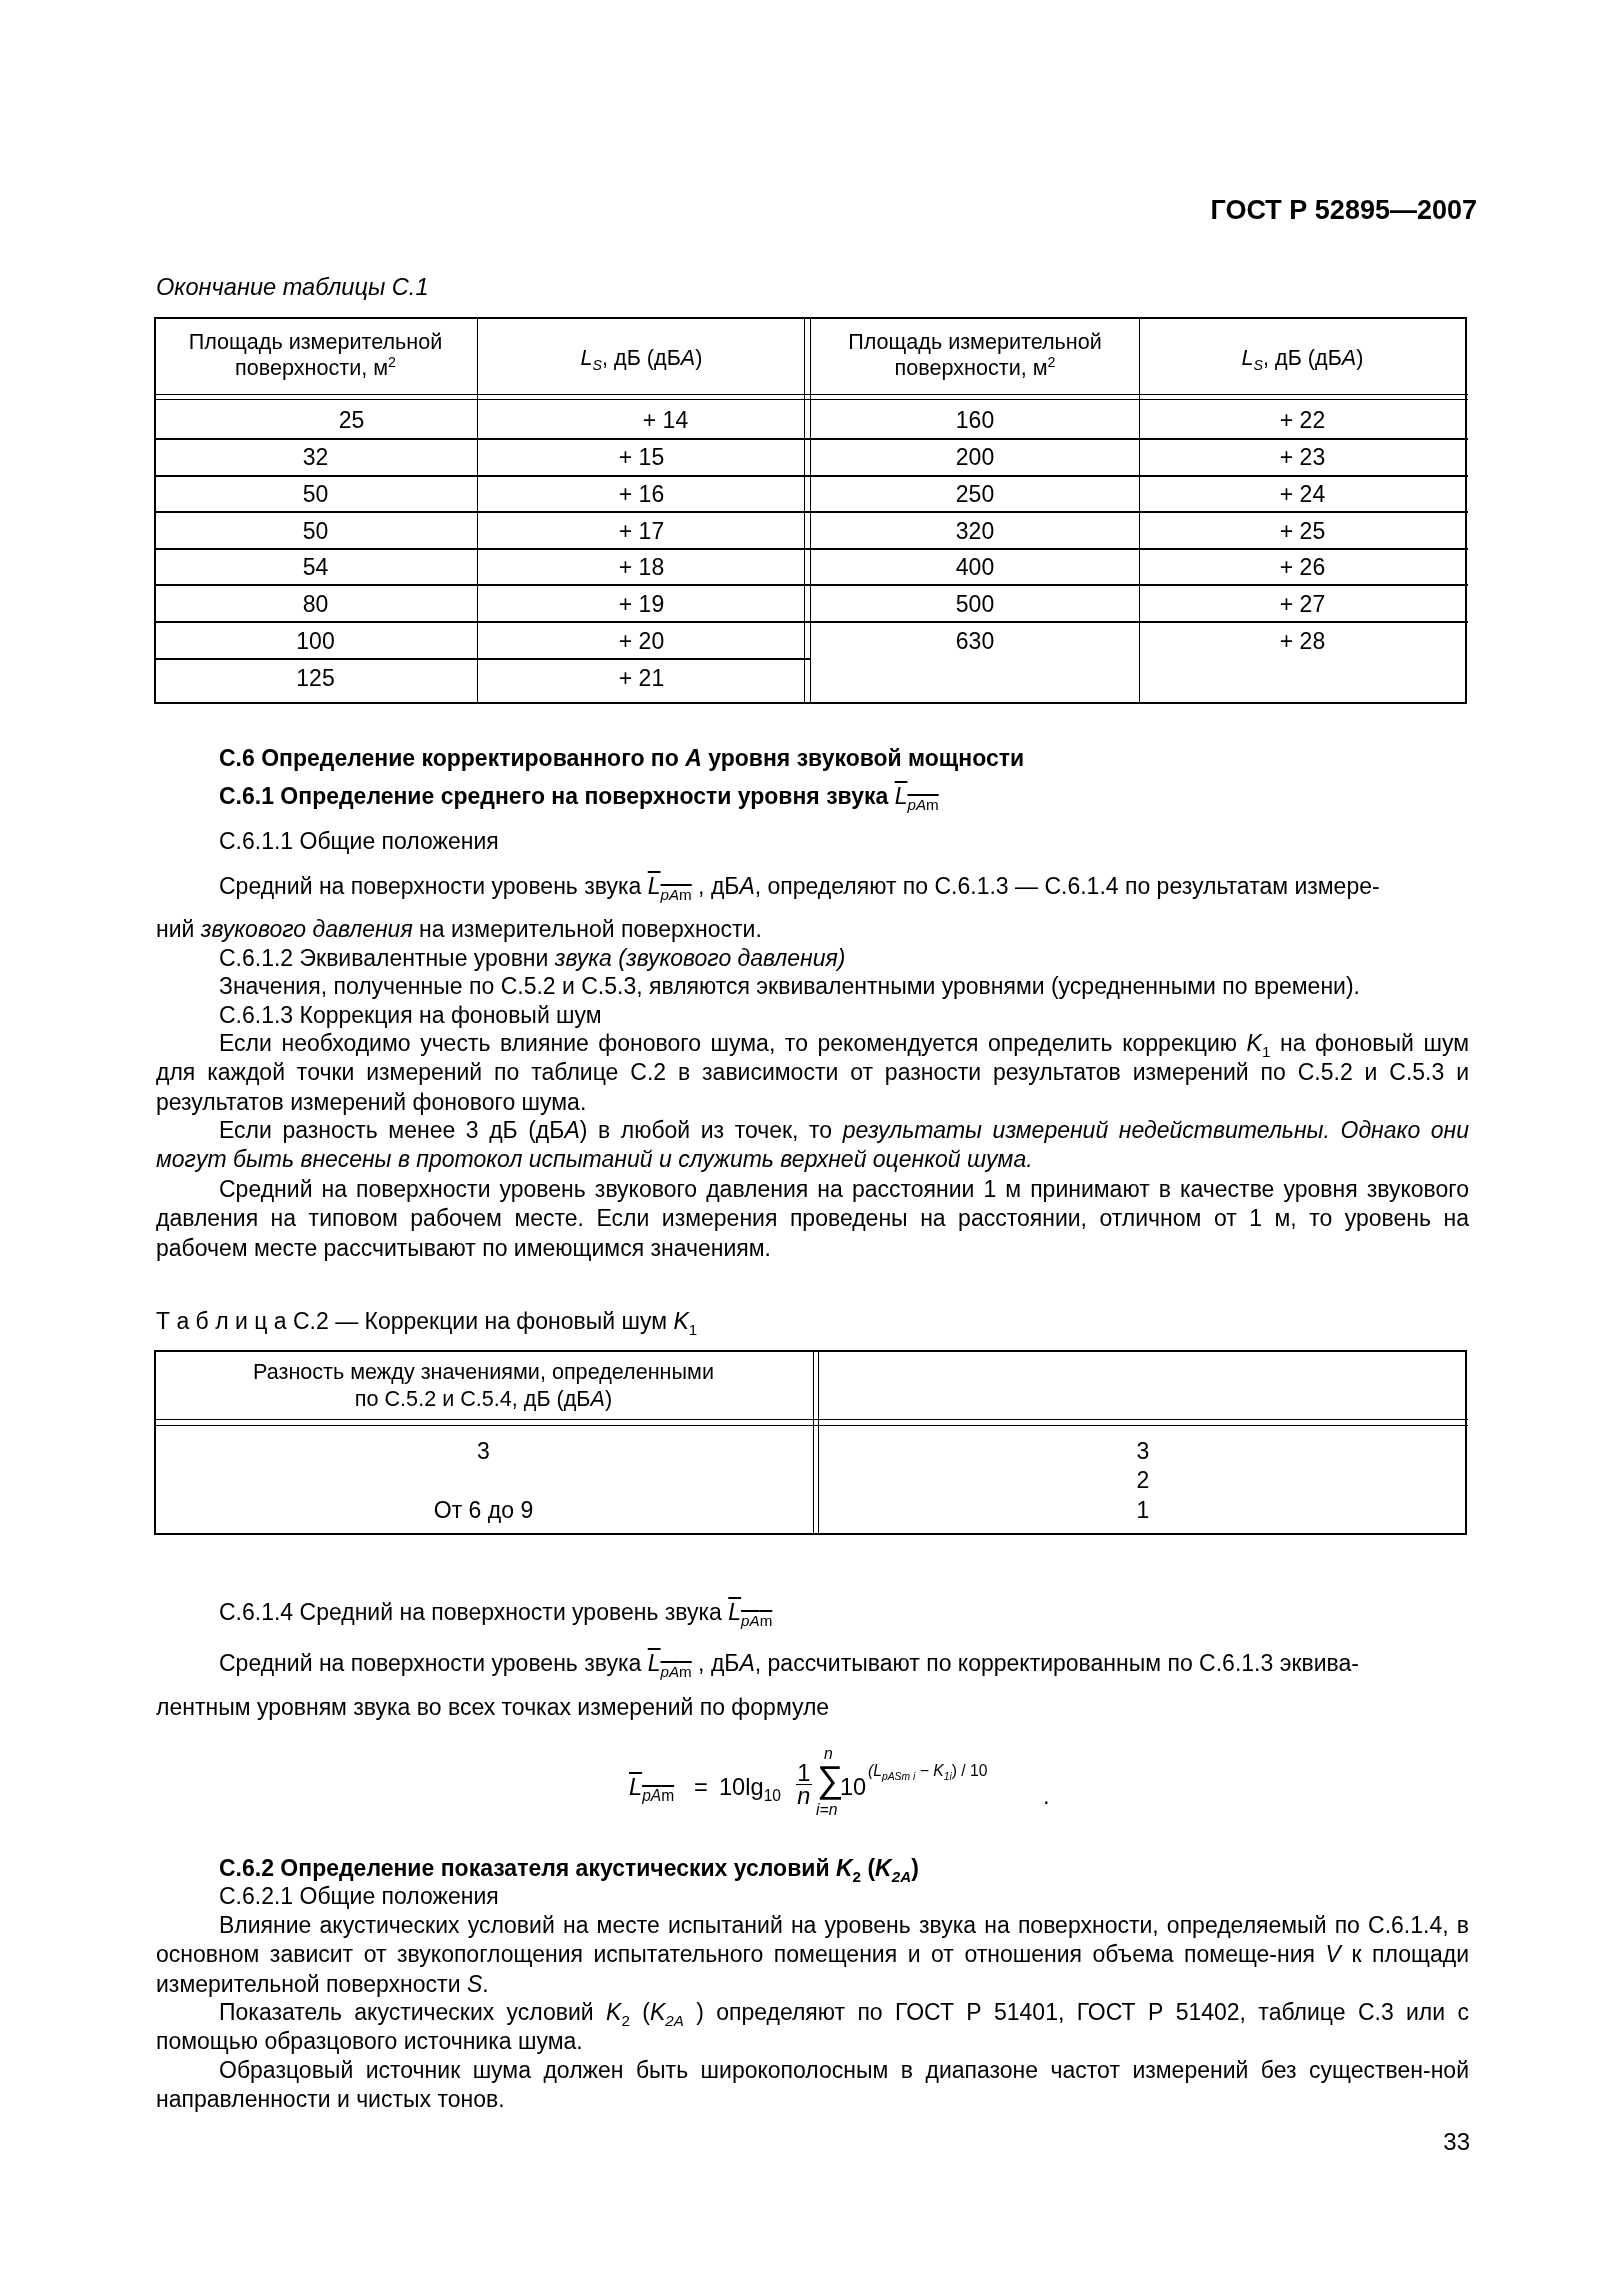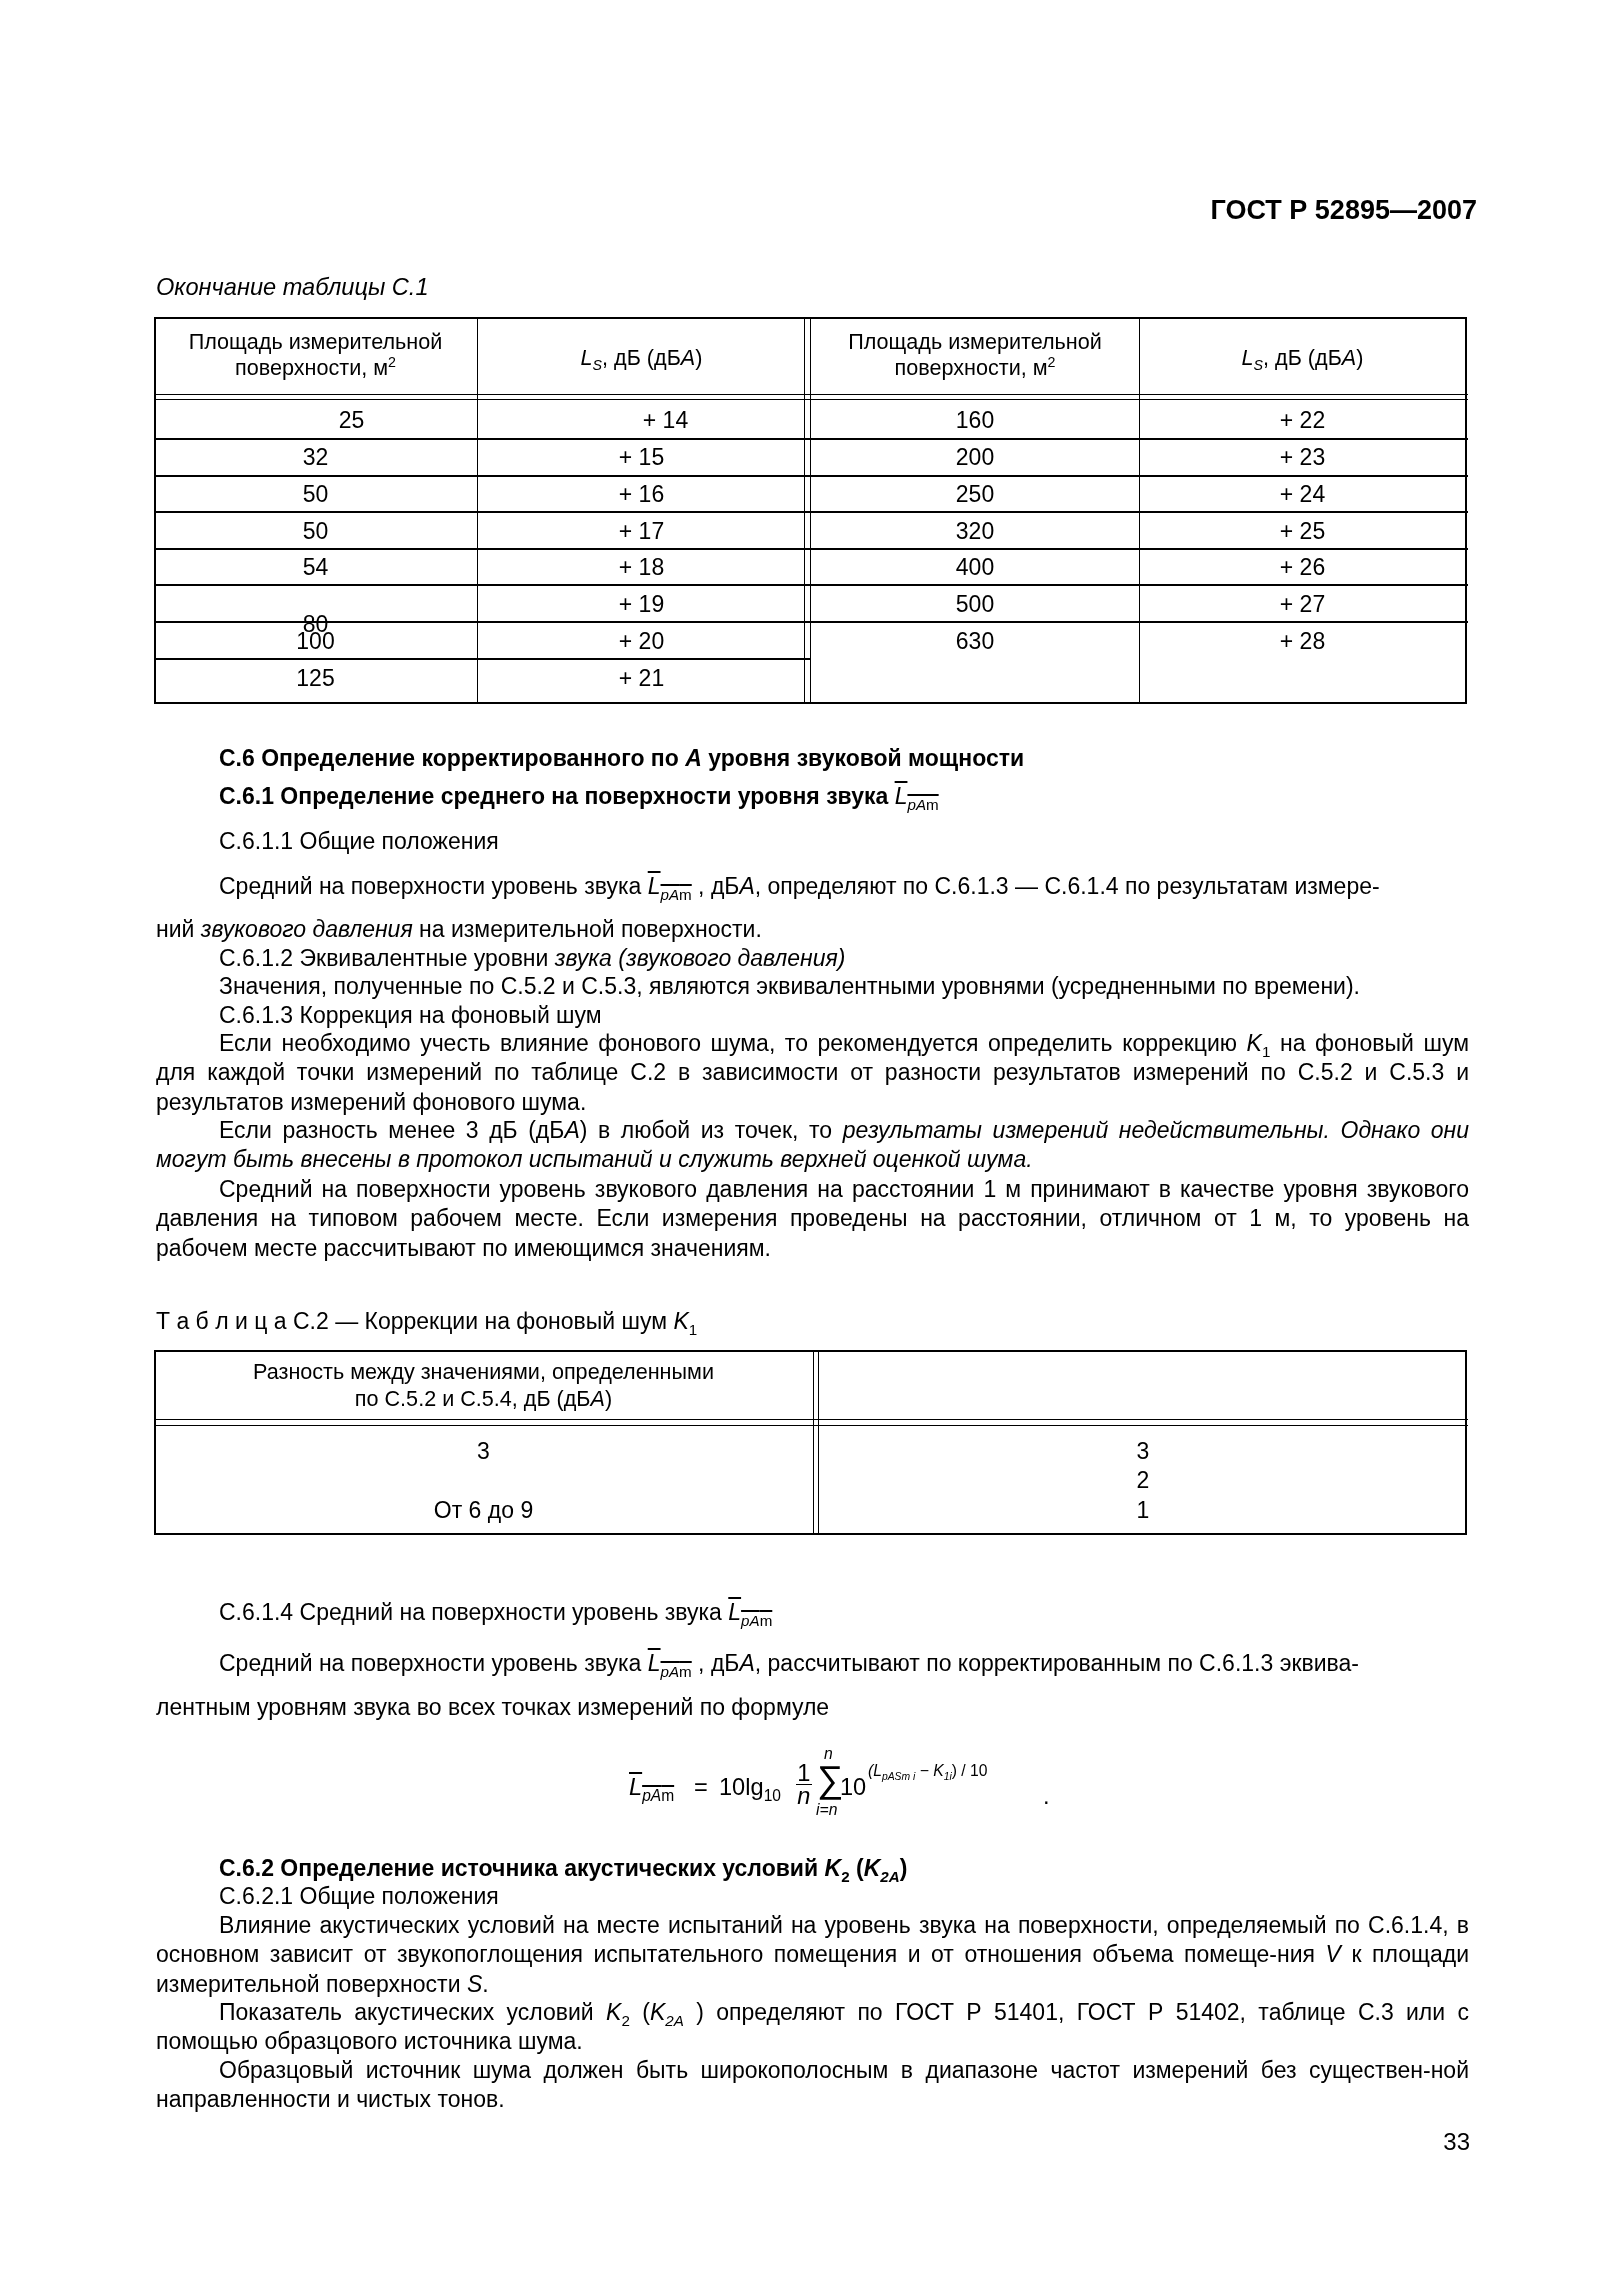--- a/index.html
+++ b/index.html
@@ -81,21 +81,21 @@
     </div>
     <div class="abs txt" style="top:111px; height:37px; width:650px; line-height:37px;">
       <span class="abs" style="left:0; width:323px; text-align:center;">50</span>
       <span class="abs" style="left:325px; width:325px; text-align:center;">+ 17</span>
     </div>
     <div class="abs txt" style="top:147px; height:37px; width:650px; line-height:37px;">
       <span class="abs" style="left:0; width:323px; text-align:center;">54</span>
       <span class="abs" style="left:325px; width:325px; text-align:center;">+ 18</span>
     </div>
     <div class="abs txt" style="top:184px; height:37px; width:650px; line-height:37px;">
-      <span class="abs" style="left:0; width:323px; text-align:center;margin-top:20px;">80</span>
+      <span class="abs" style="left:0; width:323px; text-align:center;">80</span>
       <span class="abs" style="left:325px; width:325px; text-align:center;">+ 19</span>
     </div>
     <div class="abs txt" style="top:221px; height:37px; width:650px; line-height:37px;">
       <span class="abs" style="left:0; width:323px; text-align:center;">100</span>
       <span class="abs" style="left:325px; width:325px; text-align:center;">+ 20</span>
     </div>
     <div class="abs txt" style="top:257px; height:37px; width:650px; line-height:38px;">
       <span class="abs" style="left:0; width:323px; text-align:center;">125</span>
       <span class="abs" style="left:325px; width:325px; text-align:center;">+ 21</span>
     </div>
@@ -209,21 +209,21 @@
   </span>
   <span class="abs it" style="left:195px; top:-9.2px; font-size:15.7px;">n</span>
   <span class="abs" style="left:188px; top:6.5px; font-size:37px; line-height:37px;">∑</span>
   <span class="abs it" style="left:187px; top:47px; font-size:15.7px;">i=n</span>
   <span class="abs" style="left:211px; top:19.6px;">10</span>
   <span class="abs" style="left:239px; top:7.9px; font-size:15.7px; white-space:nowrap;"><span class="it">(L</span><sub class="it">pASm i</sub><span class="it"> − K</span><sub class="it">1i</sub><span>) / 10</span></span>
   <span class="abs" style="left:414px; top:29px;">.</span>
 </div>
 
 <div class="abs txt b sec" style="top:1854px;">
-  <span>С.6.2 Определение источника акустических условий </span><span class="it">K</span><sub>2</sub><span> (</span><span class="it">K</span><sub class="it">2A</sub><span>)</span>
+  <span>С.6.2 Определение показателя акустических условий </span><span class="it">K</span><sub>2</sub><span> (</span><span class="it">K</span><sub class="it">2A</sub><span>)</span>
 </div>
 <div class="abs txt sec" style="top:1882px;">С.6.2.1  Общие положения</div>
 <div class="abs txt para indent" style="top:1911px;">
   <span>Влияние акустических условий на месте испытаний на уровень звука на поверхности, определяемый по С.6.1.4, в основном зависит от звукопоглощения испытательного помещения и от отношения объема помеще-ния </span><span class="it">V</span><span> к площади измерительной поверхности </span><span class="it">S</span><span>.</span>
 </div>
 <div class="abs txt para indent" style="top:1998px;">
   <span>Показатель акустических условий </span><span class="it">K</span><sub>2</sub><span> (</span><span class="it">K</span><sub class="it">2A</sub><span> )  определяют по ГОСТ Р 51401, ГОСТ Р 51402, таблице С.3 или с помощью образцового источника шума.</span>
 </div>
 <div class="abs txt para indent" style="top:2056px;">Образцовый источник шума должен быть широкополосным в диапазоне частот измерений без существен-ной направленности и чистых тонов.</div>
 

